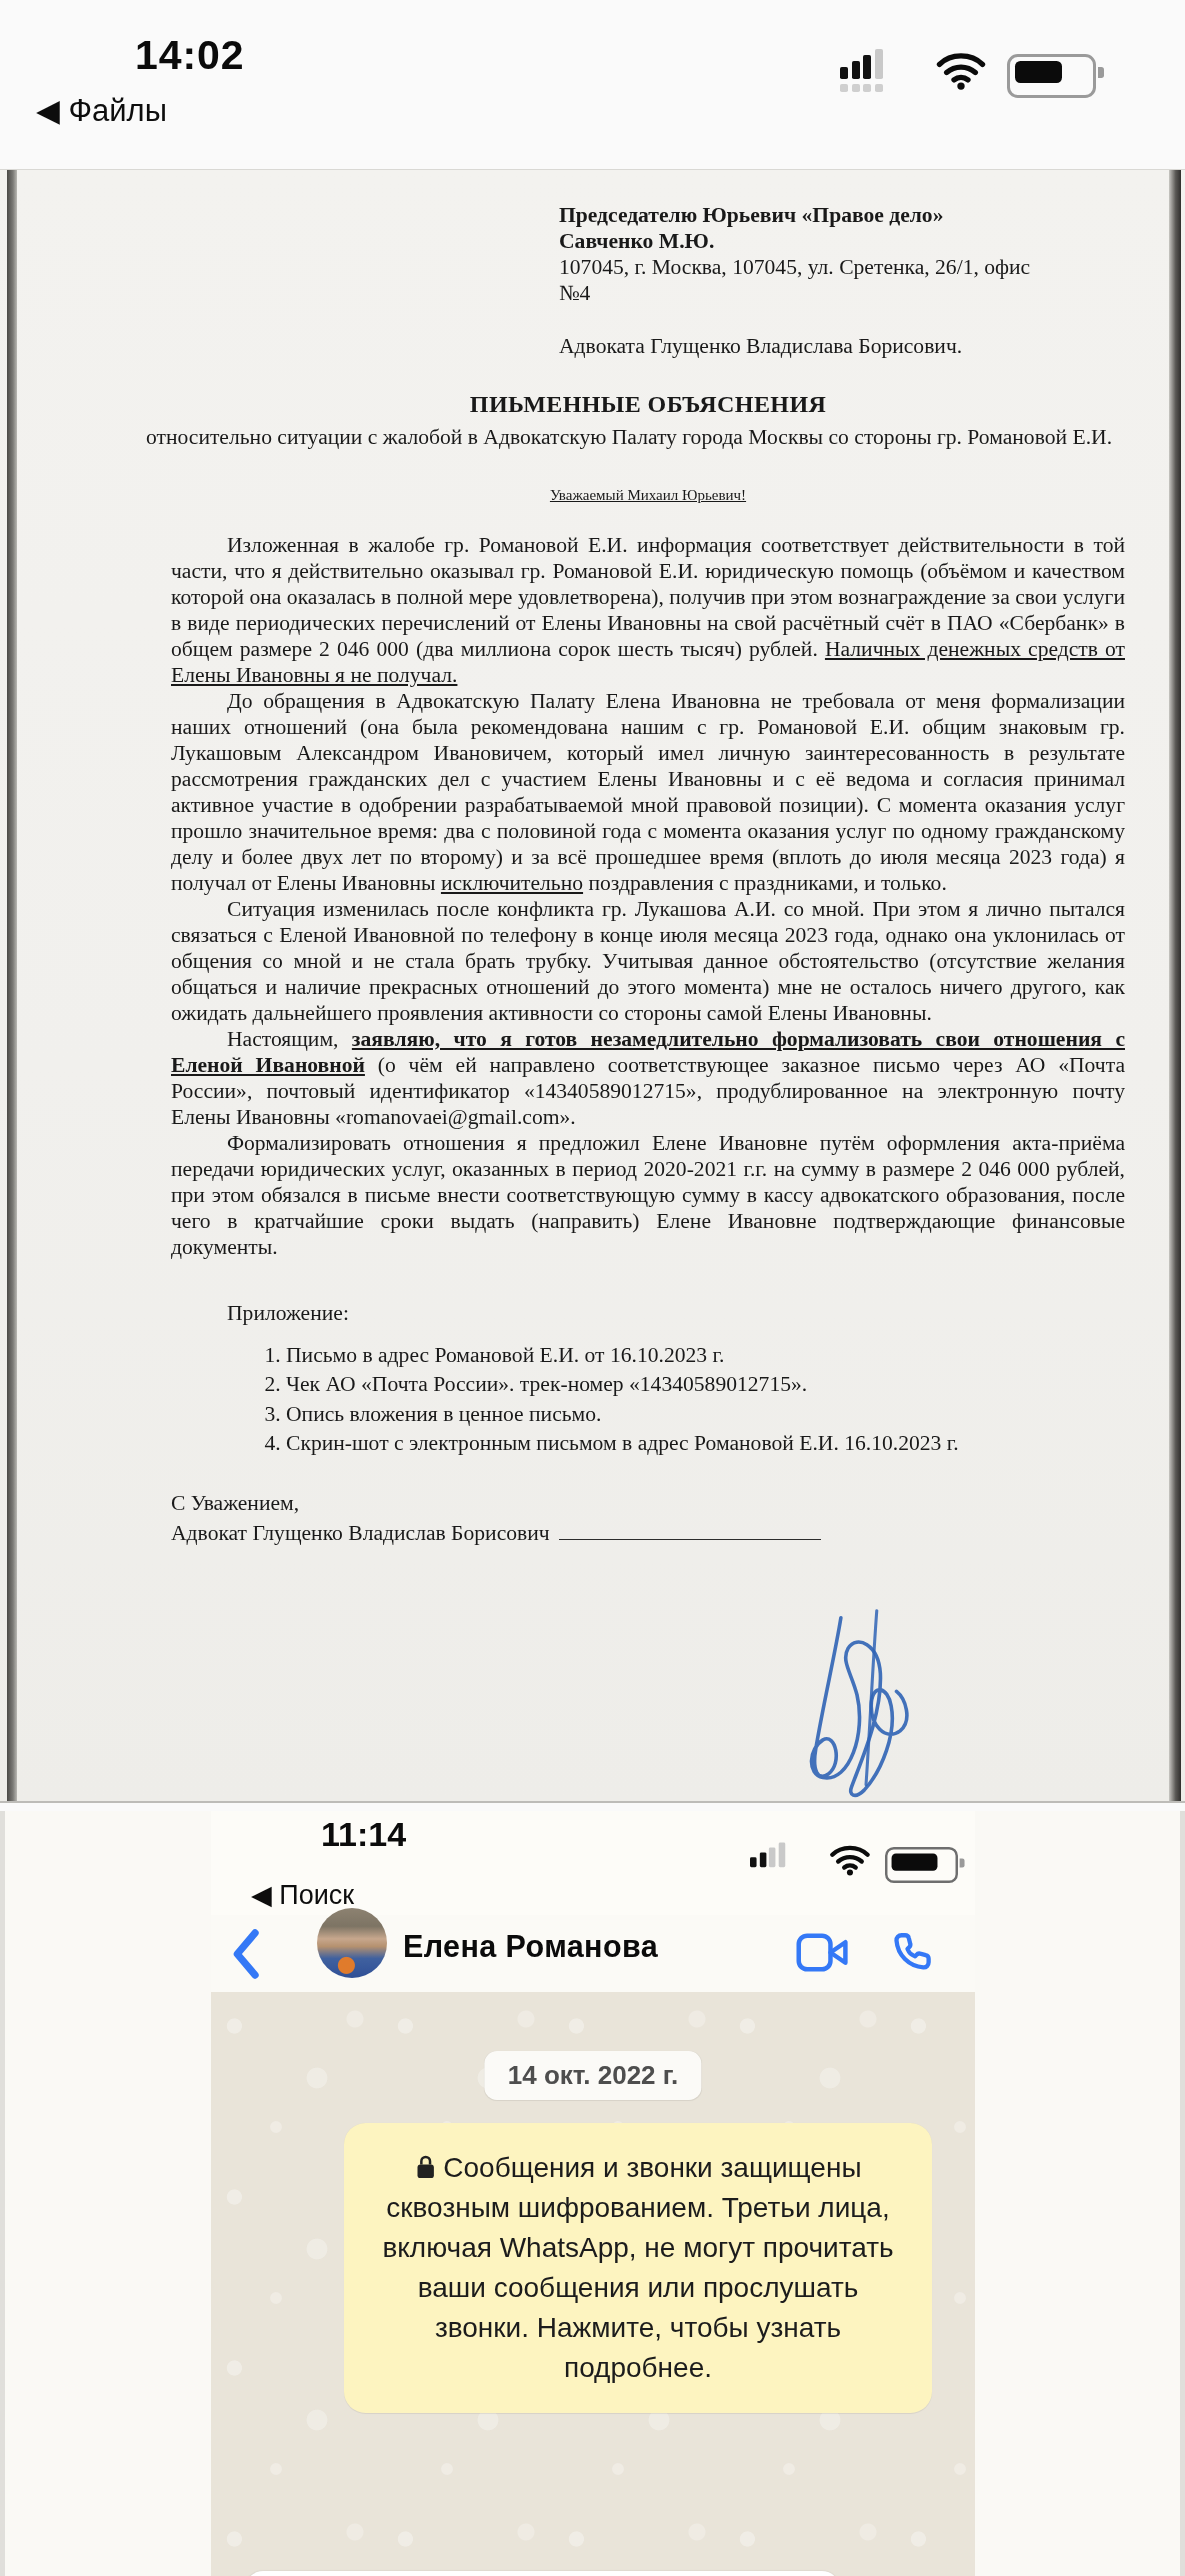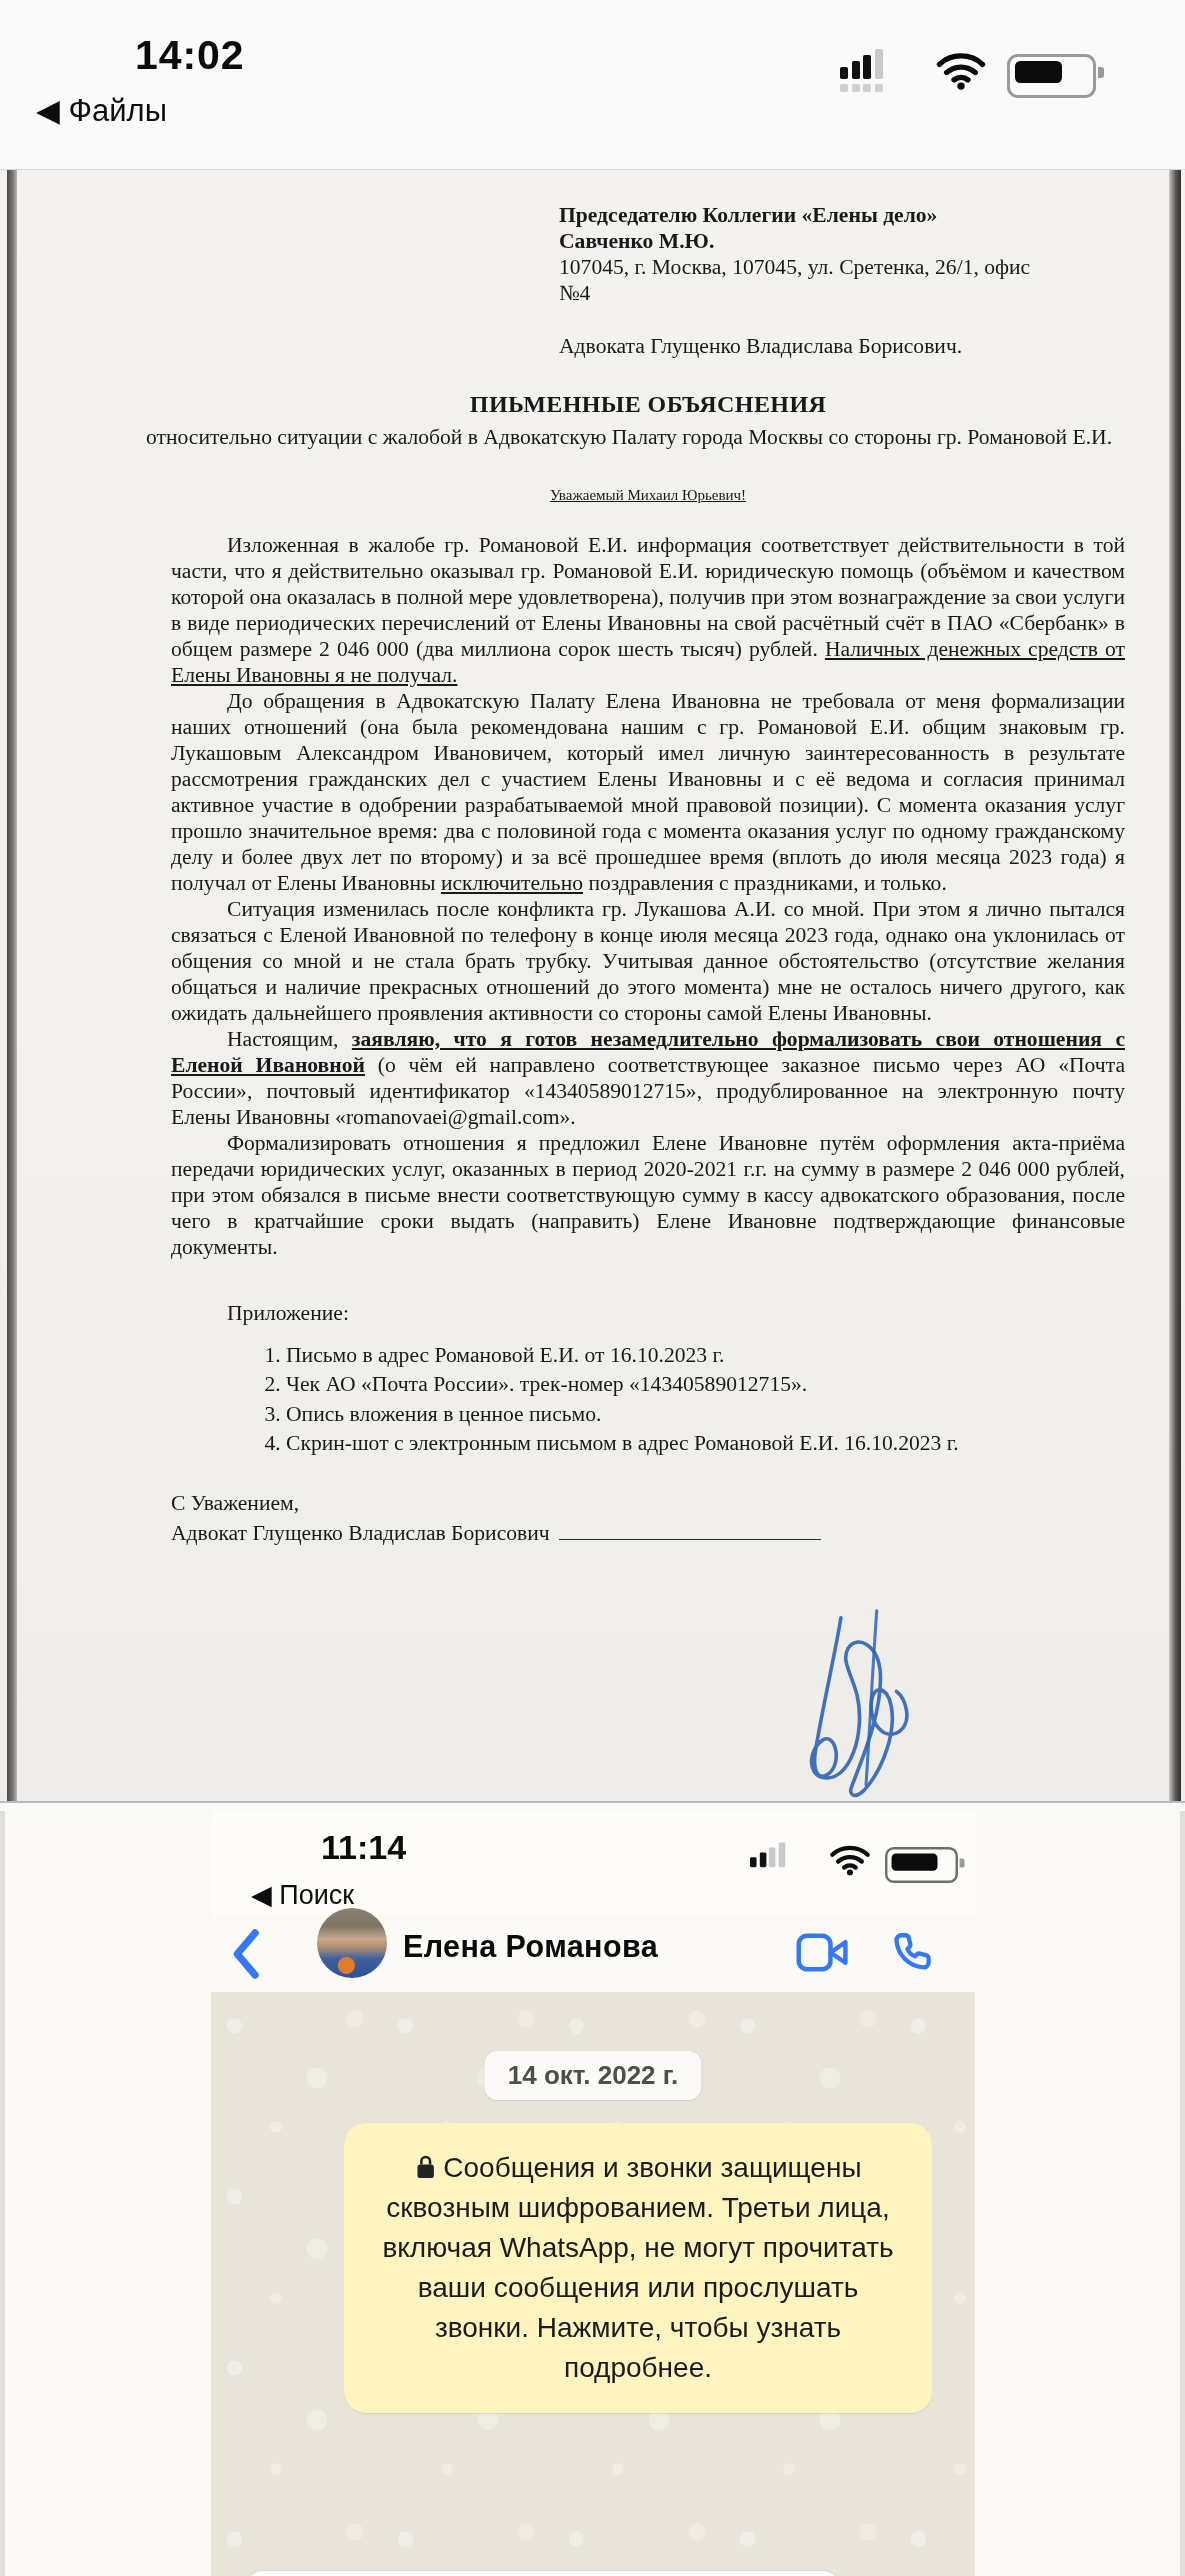--- a/index.html
+++ b/index.html
@@ -49,21 +49,21 @@
   ol.attach li{margin-bottom:3.6px;}
   .sign-block{margin-top:34px;}
   .sign-block div{margin-bottom:3.6px;}
   .sig-row{white-space:nowrap;}
   .sig-rule{display:inline-block;width:262px;height:3.6px;border-bottom:1.8px solid #2c2c2c;margin-left:9px;}
   .ink{position:absolute;left:665px;top:1428px;width:341px;height:203px;pointer-events:none;}
   
   .wa{position:absolute;left:0;top:1811px;width:1186px;height:765px;background:#faf9f5;}
   .wa-edge{position:absolute;top:0;width:5.4px;height:100%;background:#e0dfdb;}
   .wa-phone{position:absolute;left:211px;top:0;width:764px;height:765px;background:#fdfcf8;}
-  .wa-time{position:absolute;left:110px;top:17px;font-size:34px;font-weight:bold;color:#0b0b0b;}
+  .wa-time{position:absolute;left:110px;top:4px;font-size:34px;font-weight:bold;color:#0b0b0b;}
   .wa-sb-icons{position:absolute;left:539px;top:32px;width:198px;height:36px;}
   .wa-sb-icons .sig{transform:scale(.82);transform-origin:left top;}
   .wa-sb-icons .wifi{left:77px;transform:scale(.82);transform-origin:left top;}
   .wa-sb-icons .batt{left:135px;transform:scale(.82);transform-origin:left top;border-color:#6e6e6e;}
   .wa-back{position:absolute;left:40px;top:68px;font-size:27px;color:#0d0d0d;}
   .wa-header{position:absolute;left:0;top:104px;width:764px;height:77px;background:#fbfaf6;border-bottom:1.8px solid #d7d5cf;}
   .chev{position:absolute;left:16px;top:12.6px;width:40px;height:52px;}
   .avatar{position:absolute;left:106px;top:-7.2px;width:70px;height:70px;border-radius:50%;
     background:
       radial-gradient(circle at 42% 82%, #e07b2c 0 8px, rgba(0,0,0,0) 9px),
@@ -122,21 +122,21 @@
   </div>
 </div>
 <div class="back-row">◀ Файлы</div>
 
 <div class="doc">
   <div class="doc-edge-l"></div>
   <div class="doc-edge-r"></div>
 
   <div class="doc-inner">
     <div class="addr">
-      <div class="b">Председателю Коллегии «Елены дело»</div>
+      <div class="b">Председателю Юрьевич «Правое дело»</div>
       <div class="b">Савченко М.Ю.</div>
       <div>107045, г. Москва, 107045, ул. Сретенка, 26/1, офис №4</div>
     </div>
 
     <div class="from-line">Адвоката Глущенко Владислава Борисович.</div>
 
     <div class="doc-title">ПИЬМЕННЫЕ ОБЪЯСНЕНИЯ</div>
     <div class="doc-sub">относительно ситуации с жалобой в Адвокатскую Палату города Москвы со стороны гр. Романовой Е.И.</div>
     <div class="salute"><span>Уважаемый Михаил Юрьевич!</span></div>
 

